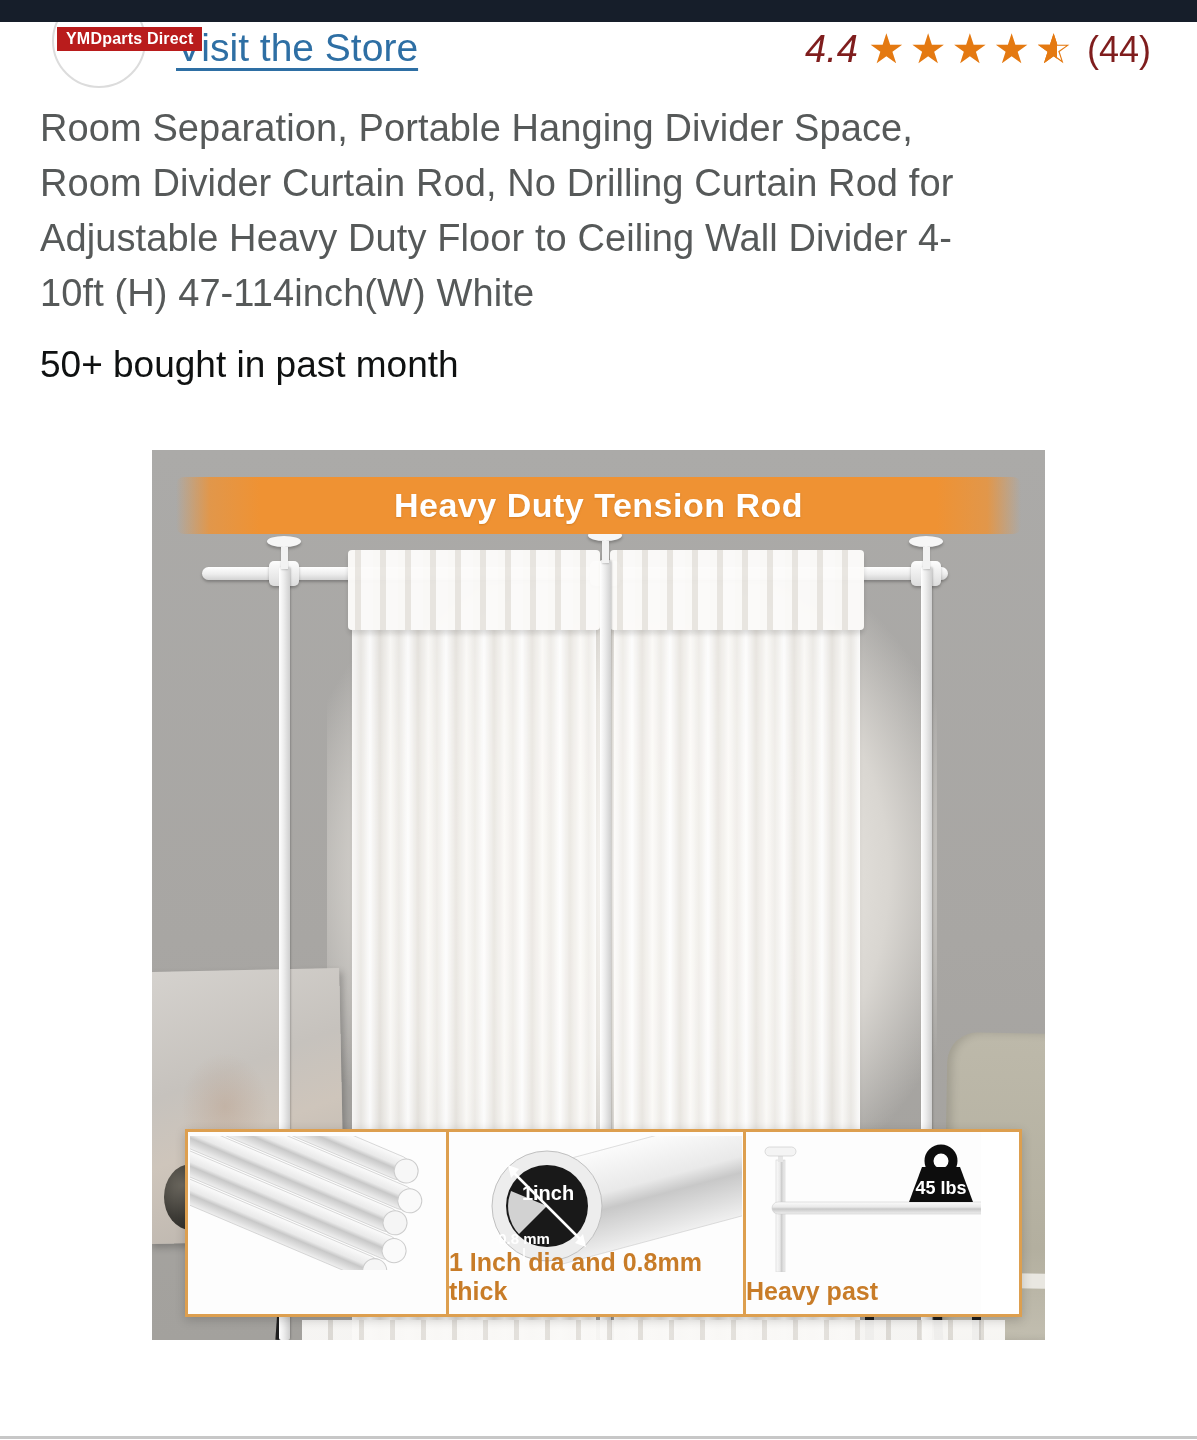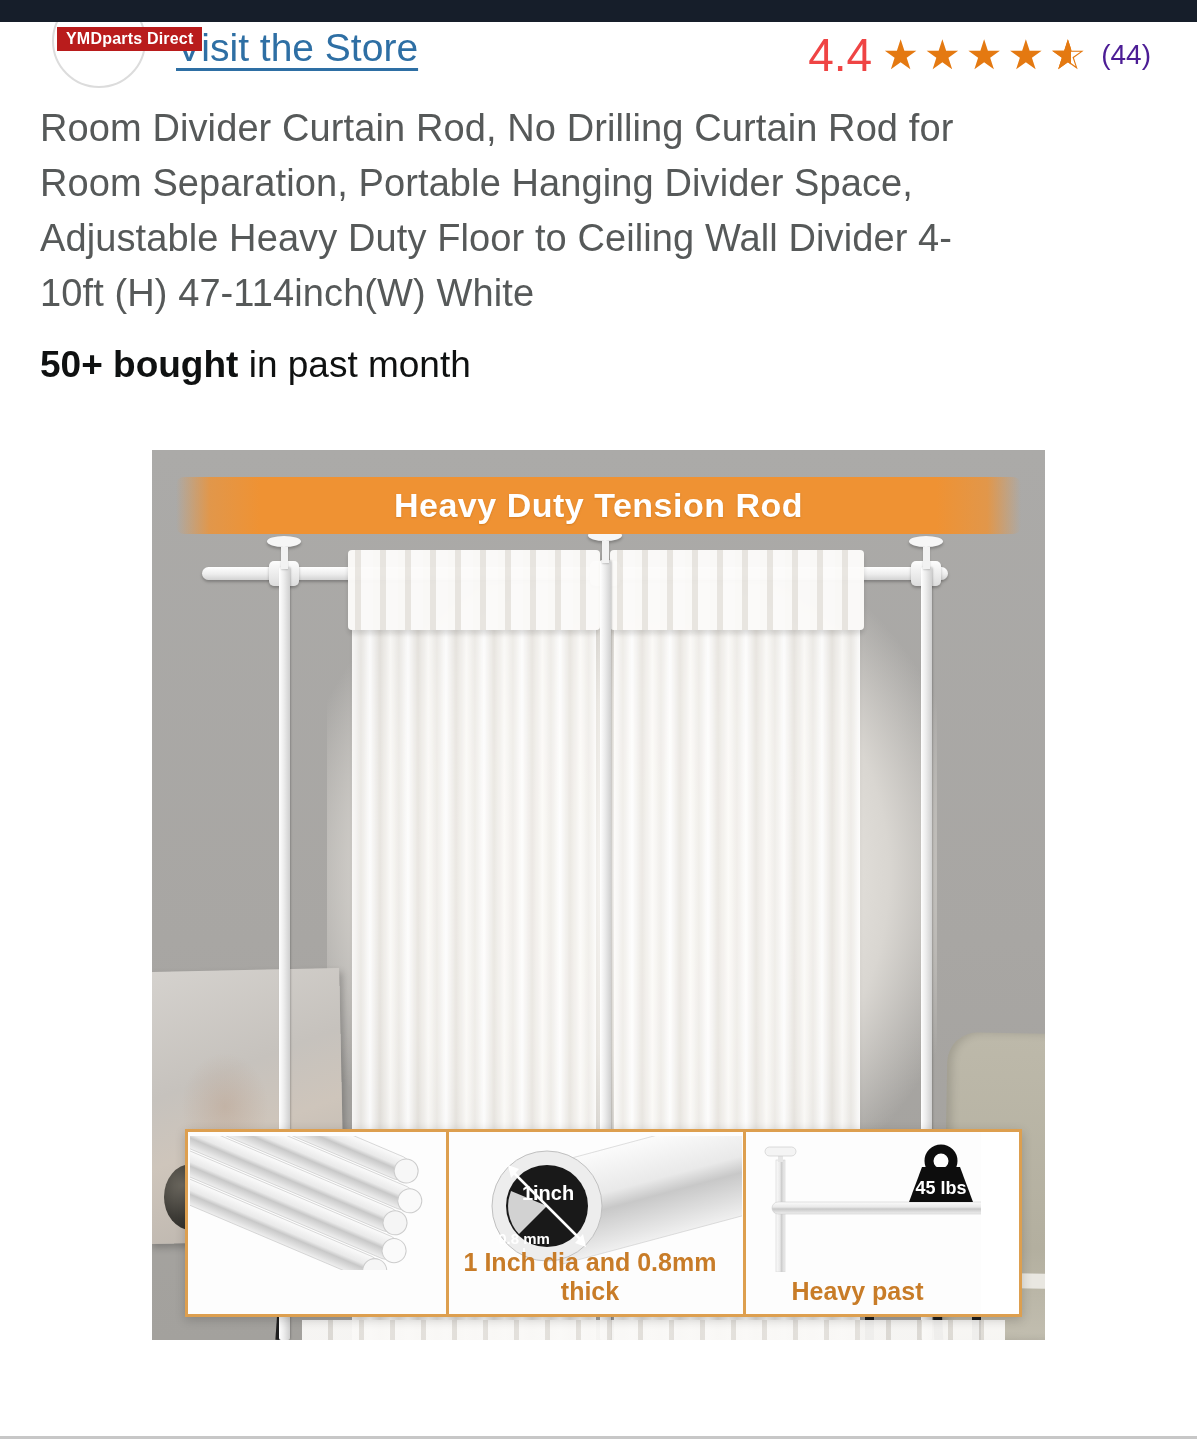--- a/index.html
+++ b/index.html
@@ -22,34 +22,34 @@
   }
   .visit-link {
     position:absolute; left:176px; top:26px; z-index:3;
     font-size:39px; color:#2e6fa4; text-decoration:underline;
     text-decoration-thickness:3px; text-underline-offset:7px; cursor:pointer;
   }
   .rating-row {
     position:absolute; right:46px; top:28px; z-index:3;
     display:flex; align-items:center; gap:10px;
   }
-  .rating-value { font-size:46px; color:#ef4444; }
+  .rating-value { font-size:38px; color:#7f1d1d;font-style:italic; }
   .stars { display:flex; font-size:41px; color:#e47911; letter-spacing:1px; line-height:1; }
   .star { display:inline-block; position:relative; width:1.02em; text-align:left; }
   .star.full::before  { content:"★"; }
   .star.half::before  { content:"☆"; }
   .star.half::after   { content:"★"; position:absolute; left:0; top:0; width:0.53em; overflow:hidden; }
-  .rating-count { font-size:28px; color:#4c1d95; cursor:pointer; }
+  .rating-count { font-size:36px; color:#7f1d1d; cursor:pointer; }
 
   
   .title-block { position:absolute; left:40px; top:101px; width:1140px; color:#565959;
     font-size:38px; line-height:55px; letter-spacing:0.1px; }
   .title-block span { display:block; white-space:nowrap; }
   .bought-row { position:absolute; left:40px; top:344px; font-size:37px; color:#0f1111; }
-  .bought-row b { font-weight:bold; }
+  .bought-row b { font-weight:normal; }
 
   
   .scene {
     position:absolute; left:152px; top:450px; width:893px; height:890px; overflow:hidden;
     background:linear-gradient(180deg,#abaaa8 0%,#a8a6a3 55%,#a3a19d 100%); cursor:pointer;
   }
   .banner {
     position:absolute; left:24px; right:24px; top:27px; height:57px; z-index:30;
     background:linear-gradient(90deg, rgba(239,146,51,0) 0%, rgba(239,146,51,.8) 4%,
       #ef9233 10%, #ef9233 90%, rgba(239,146,51,.8) 96%, rgba(239,146,51,0) 100%);
@@ -113,21 +113,21 @@
   .baseboard { position:absolute; left:150px; right:40px; bottom:0; height:20px; z-index:18;
     background:repeating-linear-gradient(90deg, rgba(250,249,247,.95) 0 26px, rgba(226,223,218,.9) 26px 31px); }
 
   
   .insets { position:absolute; left:33px; top:679px; width:837px; height:188px; z-index:25;
     display:flex; border:3px solid #dd9f4f; background:#ffffff; box-shadow:0 3px 10px rgba(0,0,0,.18); }
   .inset { position:relative; background:#fdfdfd; border-right:3px solid #dd9f4f; overflow:hidden; }
   .inset:last-child { border-right:none; }
   .inset.i1 { width:261px; } .inset.i2 { width:297px; } .inset.i3 { width:235px; }
   .inset svg { display:block; margin:4px auto 0; }
-  .caption { position:absolute; left:0; right:12px; bottom:8px; text-align:center;
+  .caption { position:absolute; left:0; right:12px; bottom:8px; 
     color:#c87c28; font-weight:bold; font-size:25px; }
 
   .divider { position:absolute; left:0; top:1436px; width:100%; height:3px; background:#c7c7c7; }
 </style>
 </head>
 <body>
 
 <div class="top-bar"></div>
 
 <div class="logo-circle"></div>
@@ -141,22 +141,22 @@
       <span class="star full"></span>
       <span class="star full"></span>
       <span class="star full"></span>
       <span class="star full"></span>
       <span class="star half"></span>
     </span>
   <span class="rating-count">(44)</span>
 </div>
 
 <div class="title-block">
+  <span>Room Separation, Portable Hanging Divider Space,</span>
   <span>Room Divider Curtain Rod, No Drilling Curtain Rod for</span>
-  <span>Room Separation, Portable Hanging Divider Space,</span>
   <span>Adjustable Heavy Duty Floor to Ceiling Wall Divider 4-</span>
   <span>10ft (H) 47-114inch(W) White</span>
 </div>
 
 <div class="bought-row"><b>50+ bought</b><span> in past month</span></div>
 
 <div class="scene">
   <div class="glow"></div>
   <div class="painting"></div>
   <div class="basket"></div>

